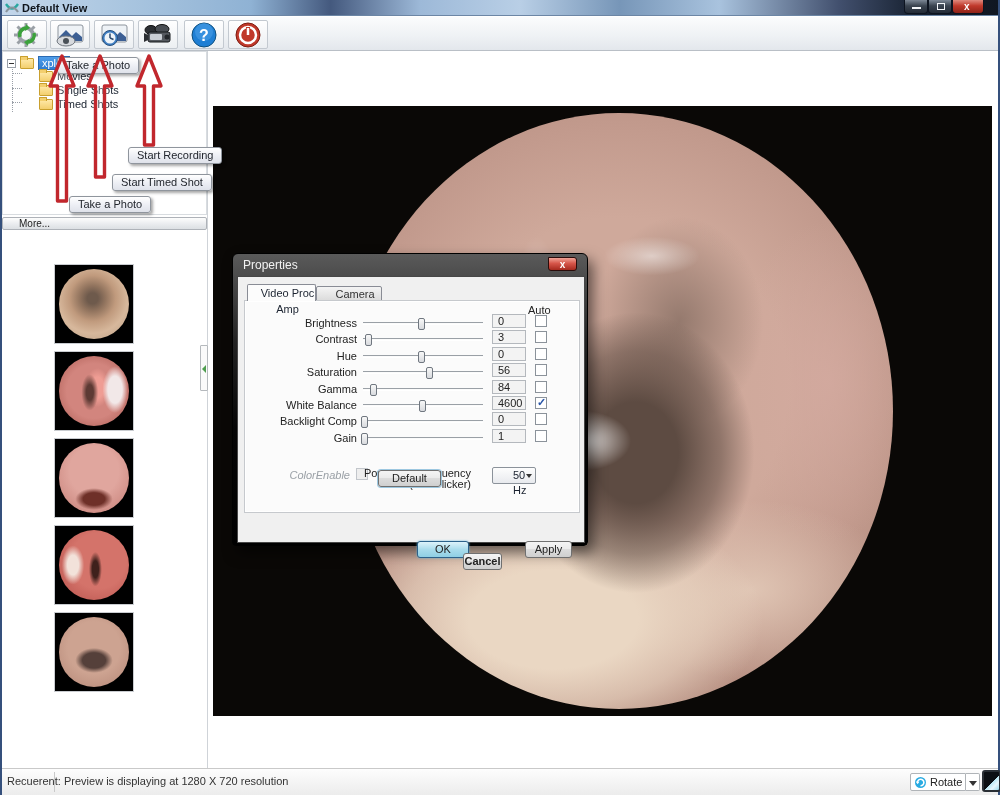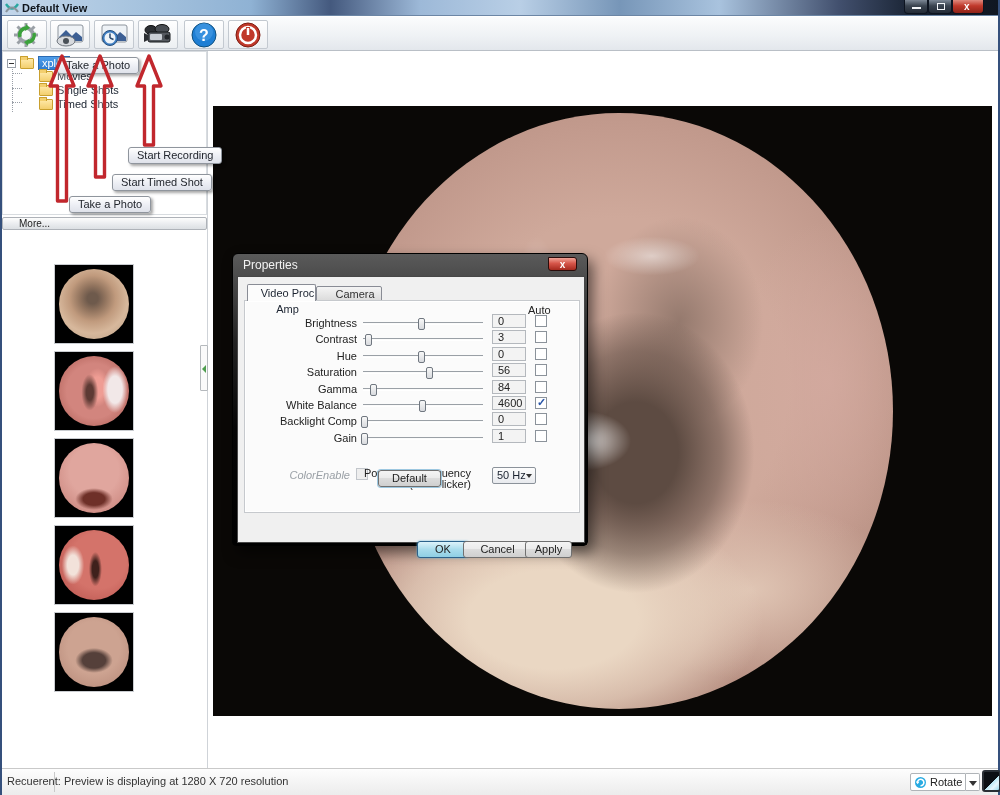--- a/index.html
+++ b/index.html
@@ -118,28 +118,28 @@
   .pthumb { position:absolute; top:-5px; width:7px; height:12px; margin-left:-3px;
     background:linear-gradient(180deg,#f8f8f8,#d8dade); border:1px solid #707780; border-radius:2px; }
   .pval { position:absolute; left:247px; top:-1px; width:34px; height:14px; background:#f3f3f3;
     border:1px solid #b4b8bd; font-size:11px; padding:0 0 0 5px; line-height:13px; color:#222; }
   .pcheck { position:absolute; left:290px; top:0; width:12px; height:12px; background:#fff; border:1px solid #8b929a; }
   .pcheck.checked::after { content:"\2713"; position:absolute; left:1px; top:-2px; color:#2a56a8; font-size:11px; font-weight:bold; }
   .pcheck.disabled { background:#eeeeee; border-color:#c2c6cb; }
   .colorrow { position:absolute; left:0; top:166px; width:336px; height:26px; }
   .pl-label { position:absolute; right:110px; text-align:right; font-size:11px; color:#222; }
   .combo { position:absolute; left:247px; top:0; width:44px; height:17px; background:linear-gradient(180deg,#fdfdfd,#e8eaee);
-    border:1px solid #8b929a; border-radius:2px; font-size:11px; line-height:15px; padding-left:4px; }
+    border:1px solid #8b929a; border-radius:2px; font-size:11px; line-height:15px; padding-left:20px; }
   .combo .arr { position:absolute; right:3px; top:6px; border-left:3px solid transparent; border-right:3px solid transparent; border-top:4px solid #333; }
   .btn { position:absolute; height:17px; background:linear-gradient(180deg,#f4f4f4,#ebebeb 45%,#dddddd 46%,#cfcfcf);
     border:1px solid #707070; border-radius:3px; font-size:11px; text-align:center; line-height:15px; color:#222; }
   .btn.defaultb { left:140px; top:193px; width:63px; box-shadow:0 0 0 1px #9cc7e0; }
   .btn.ok { left:179px; top:264px; width:52px; background:linear-gradient(180deg,#ddf3fa,#a9dcec 50%,#8fcfe4);
     border-color:#2c628b; box-shadow:0 0 2px #5eb8dd; }
-  .btn.cancel { left:225px; top:264px; width:69px; }
+  .btn.cancel { left:225px; top:276px; width:39px;font-weight:bold; }
   .btn.apply { left:287px; top:264px; width:47px; }
 
   
   .statusbar { position:absolute; left:0; top:768px; width:100%; height:27px;
     background:linear-gradient(180deg,#fdfdfd,#ececec); border-top:1px solid #c9c9c9; }
   .status-left { position:absolute; left:5px; top:6px; color:#333; }
   .status-sep { position:absolute; left:52px; top:3px; height:20px; border-left:1px solid #c9c9c9; }
   .status-msg { position:absolute; left:62px; top:6px; color:#333; }
   .rotatebtn { position:absolute; left:908px; top:773px; width:56px; height:18px; background:#fff;
     border:1px solid #b0b4b8; border-radius:2px 0 0 2px; display:flex; align-items:center; padding-left:3px; }

